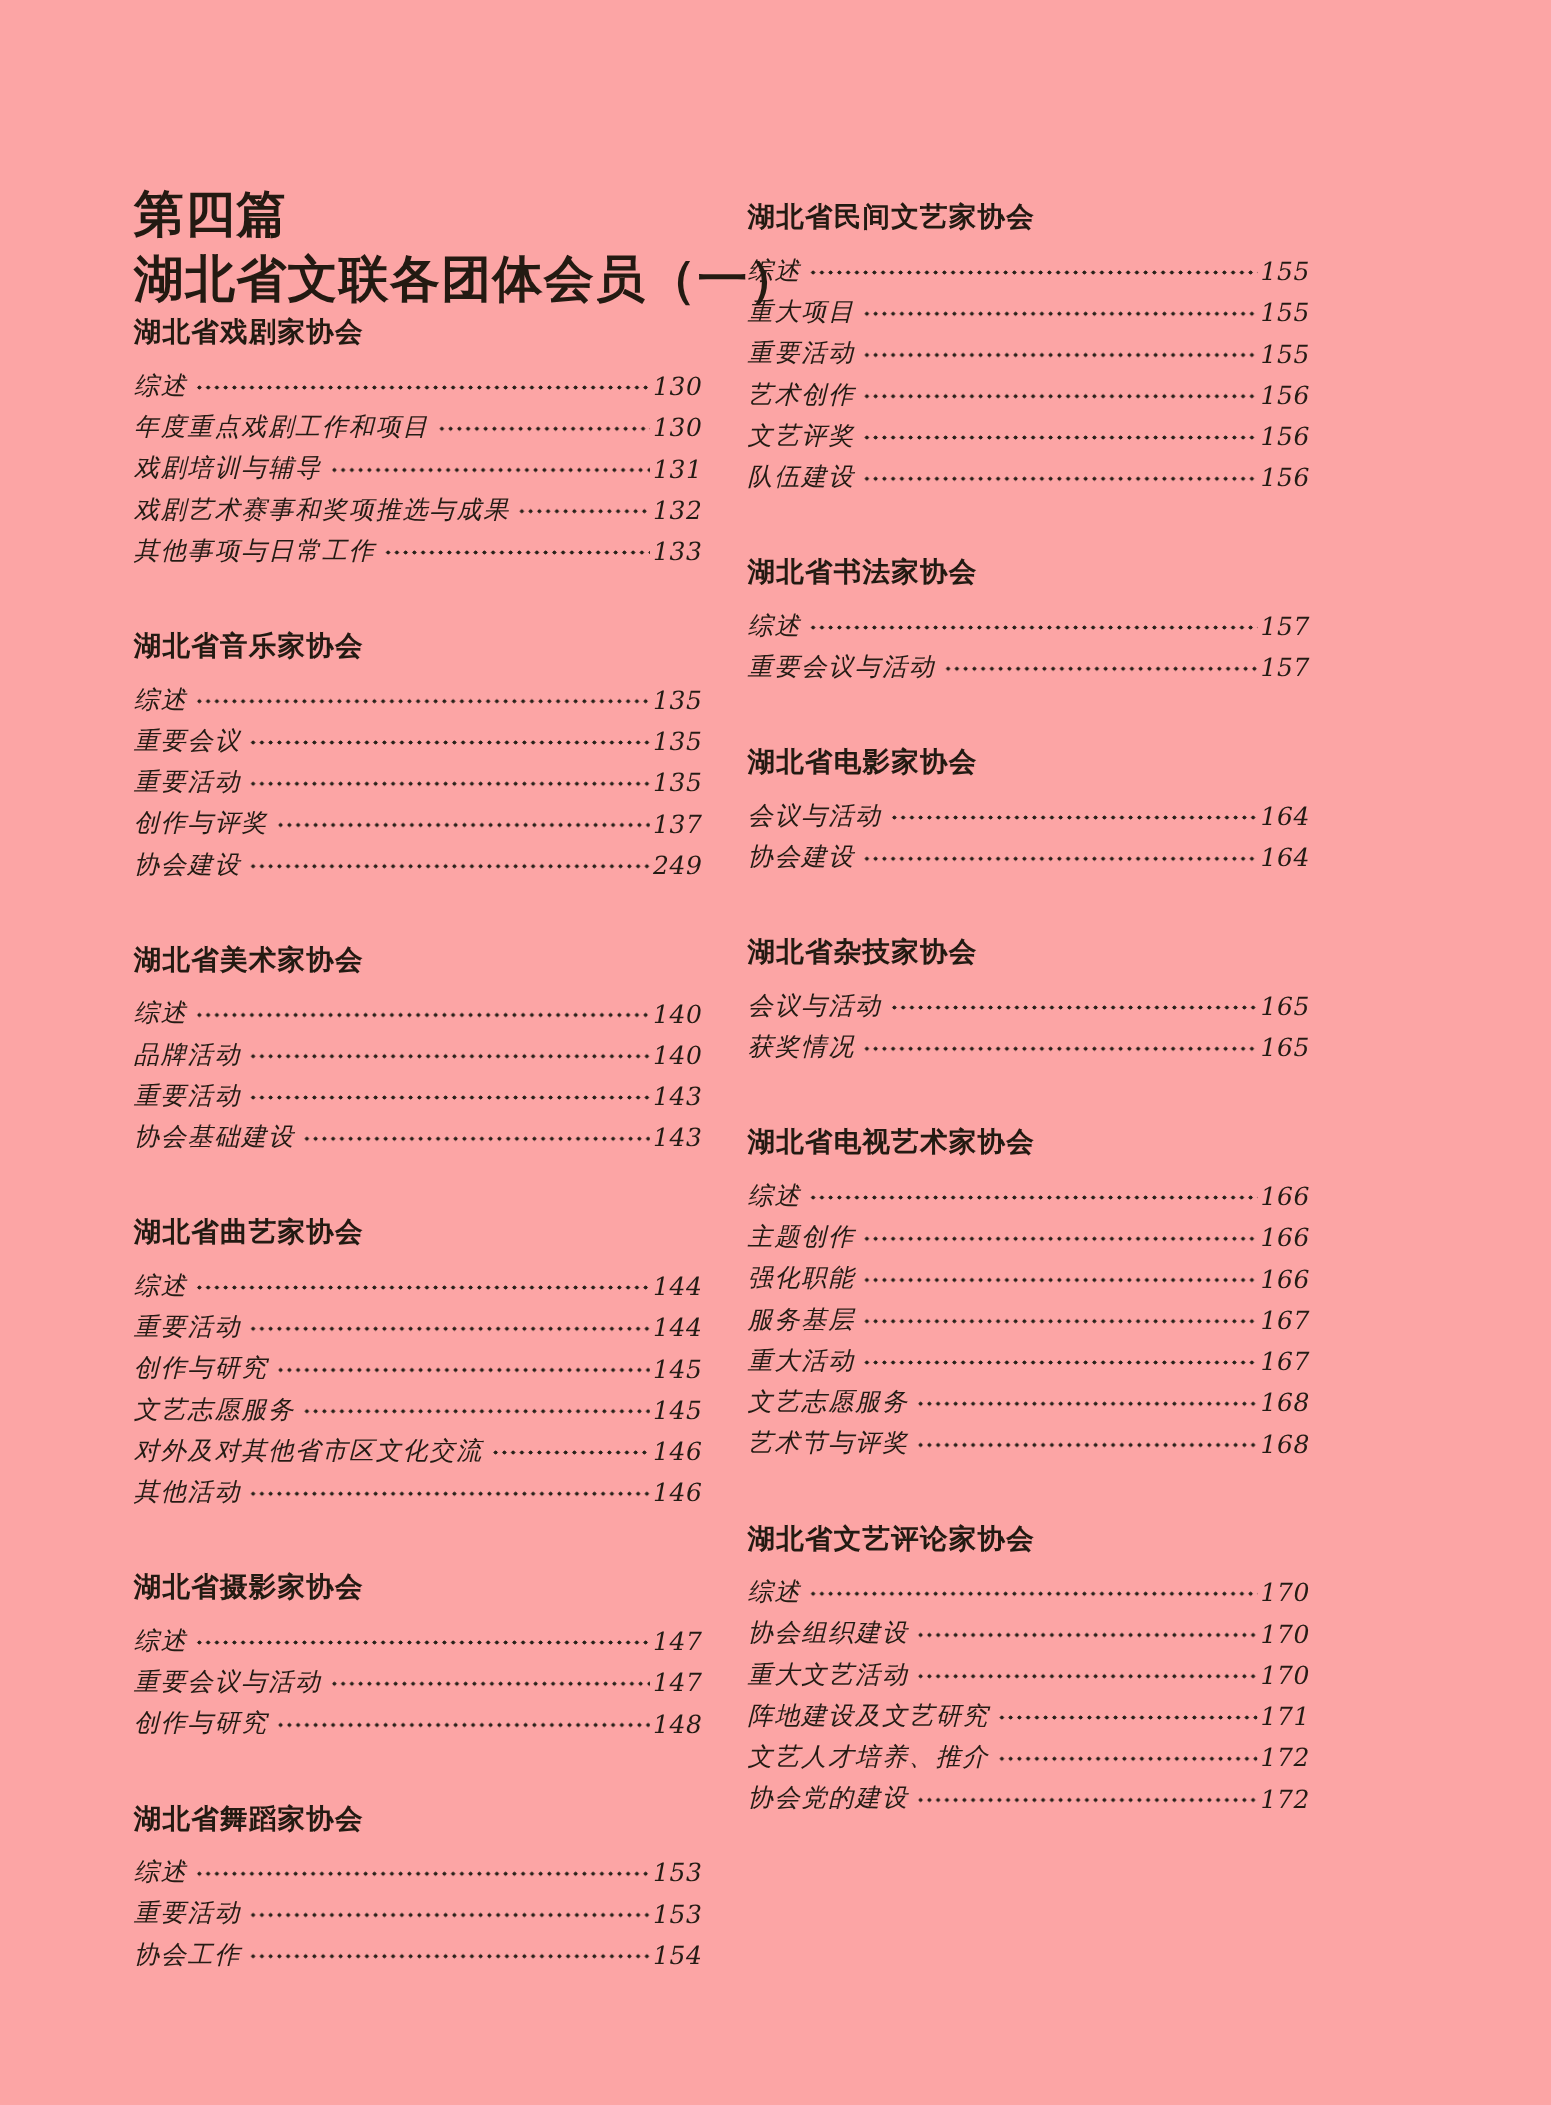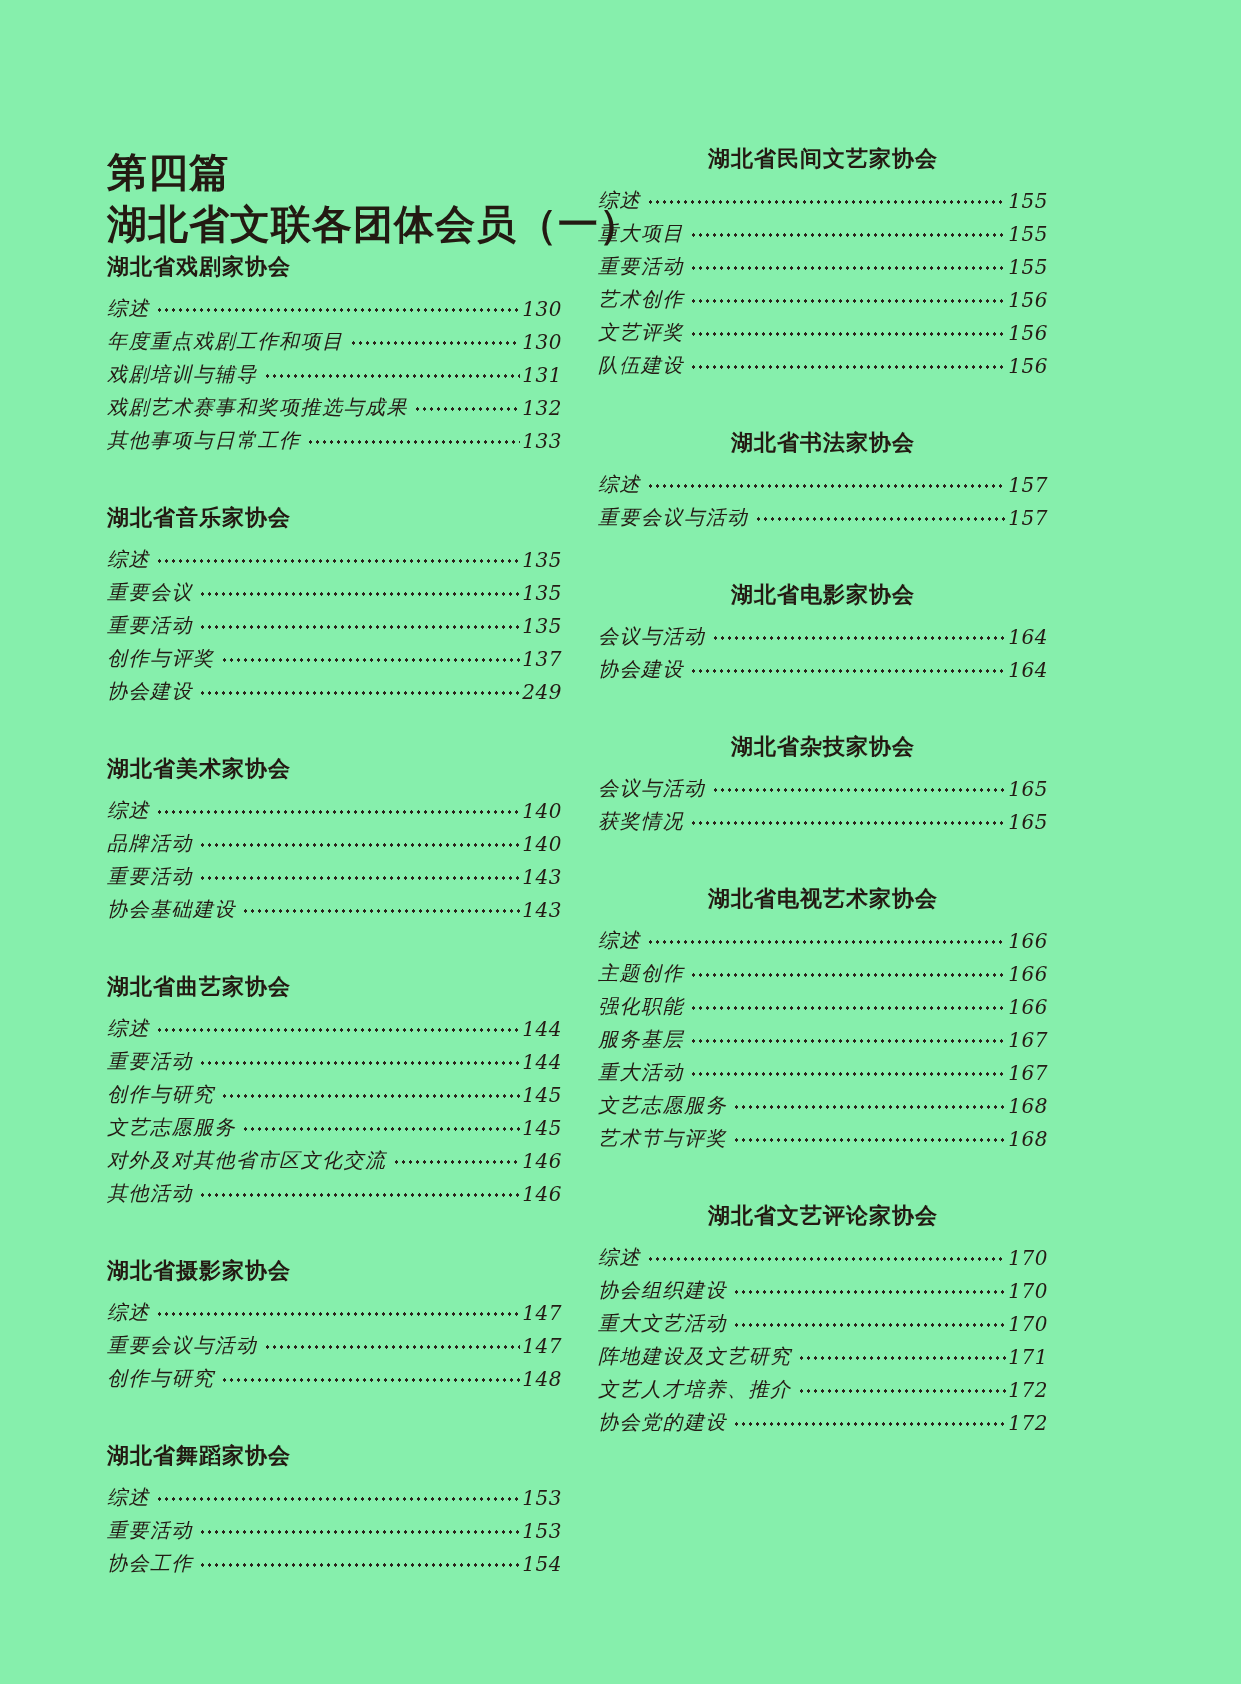--- a/index.html
+++ b/index.html
@@ -1,38 +1,38 @@
 <!DOCTYPE html>
 <html><head>
 <meta charset="utf-8">
 <style>
   html,body{margin:0;padding:0;background:#ffffff;}
   .page{
     position:relative;
     width:1241px;height:1684px;
-    background:#86efac;
+    background:#fca5a5;
     overflow:hidden;
     font-family:"DejaVu Serif","Liberation Serif",serif;
     color:#241b14;
   }
   .page-header{
     position:absolute;left:107px;top:146px;width:520px;
   }
   .part-label,.page-title{
     font-family:"DejaVu Sans","Liberation Sans",sans-serif;
     font-weight:bold;
     font-size:40px;
     line-height:52px;
     letter-spacing:1px;
     color:#231a12;
     white-space:nowrap;
   }
   .col{position:absolute;}
   .col-left{left:107px;top:252px;width:455px;}
-  .col-right{left:598px;top:144px;width:450px;text-align:center;}
+  .col-right{left:598px;top:160px;width:450px;}
   .toc-section{margin:0 0 46px 0;}
   .toc-heading{
     margin:0 0 10px 0;
     font-family:"DejaVu Sans","Liberation Sans",sans-serif;
     font-weight:bold;
     font-size:22px;
     line-height:30px;
     letter-spacing:1px;
     color:#231a12;
     white-space:nowrap;

